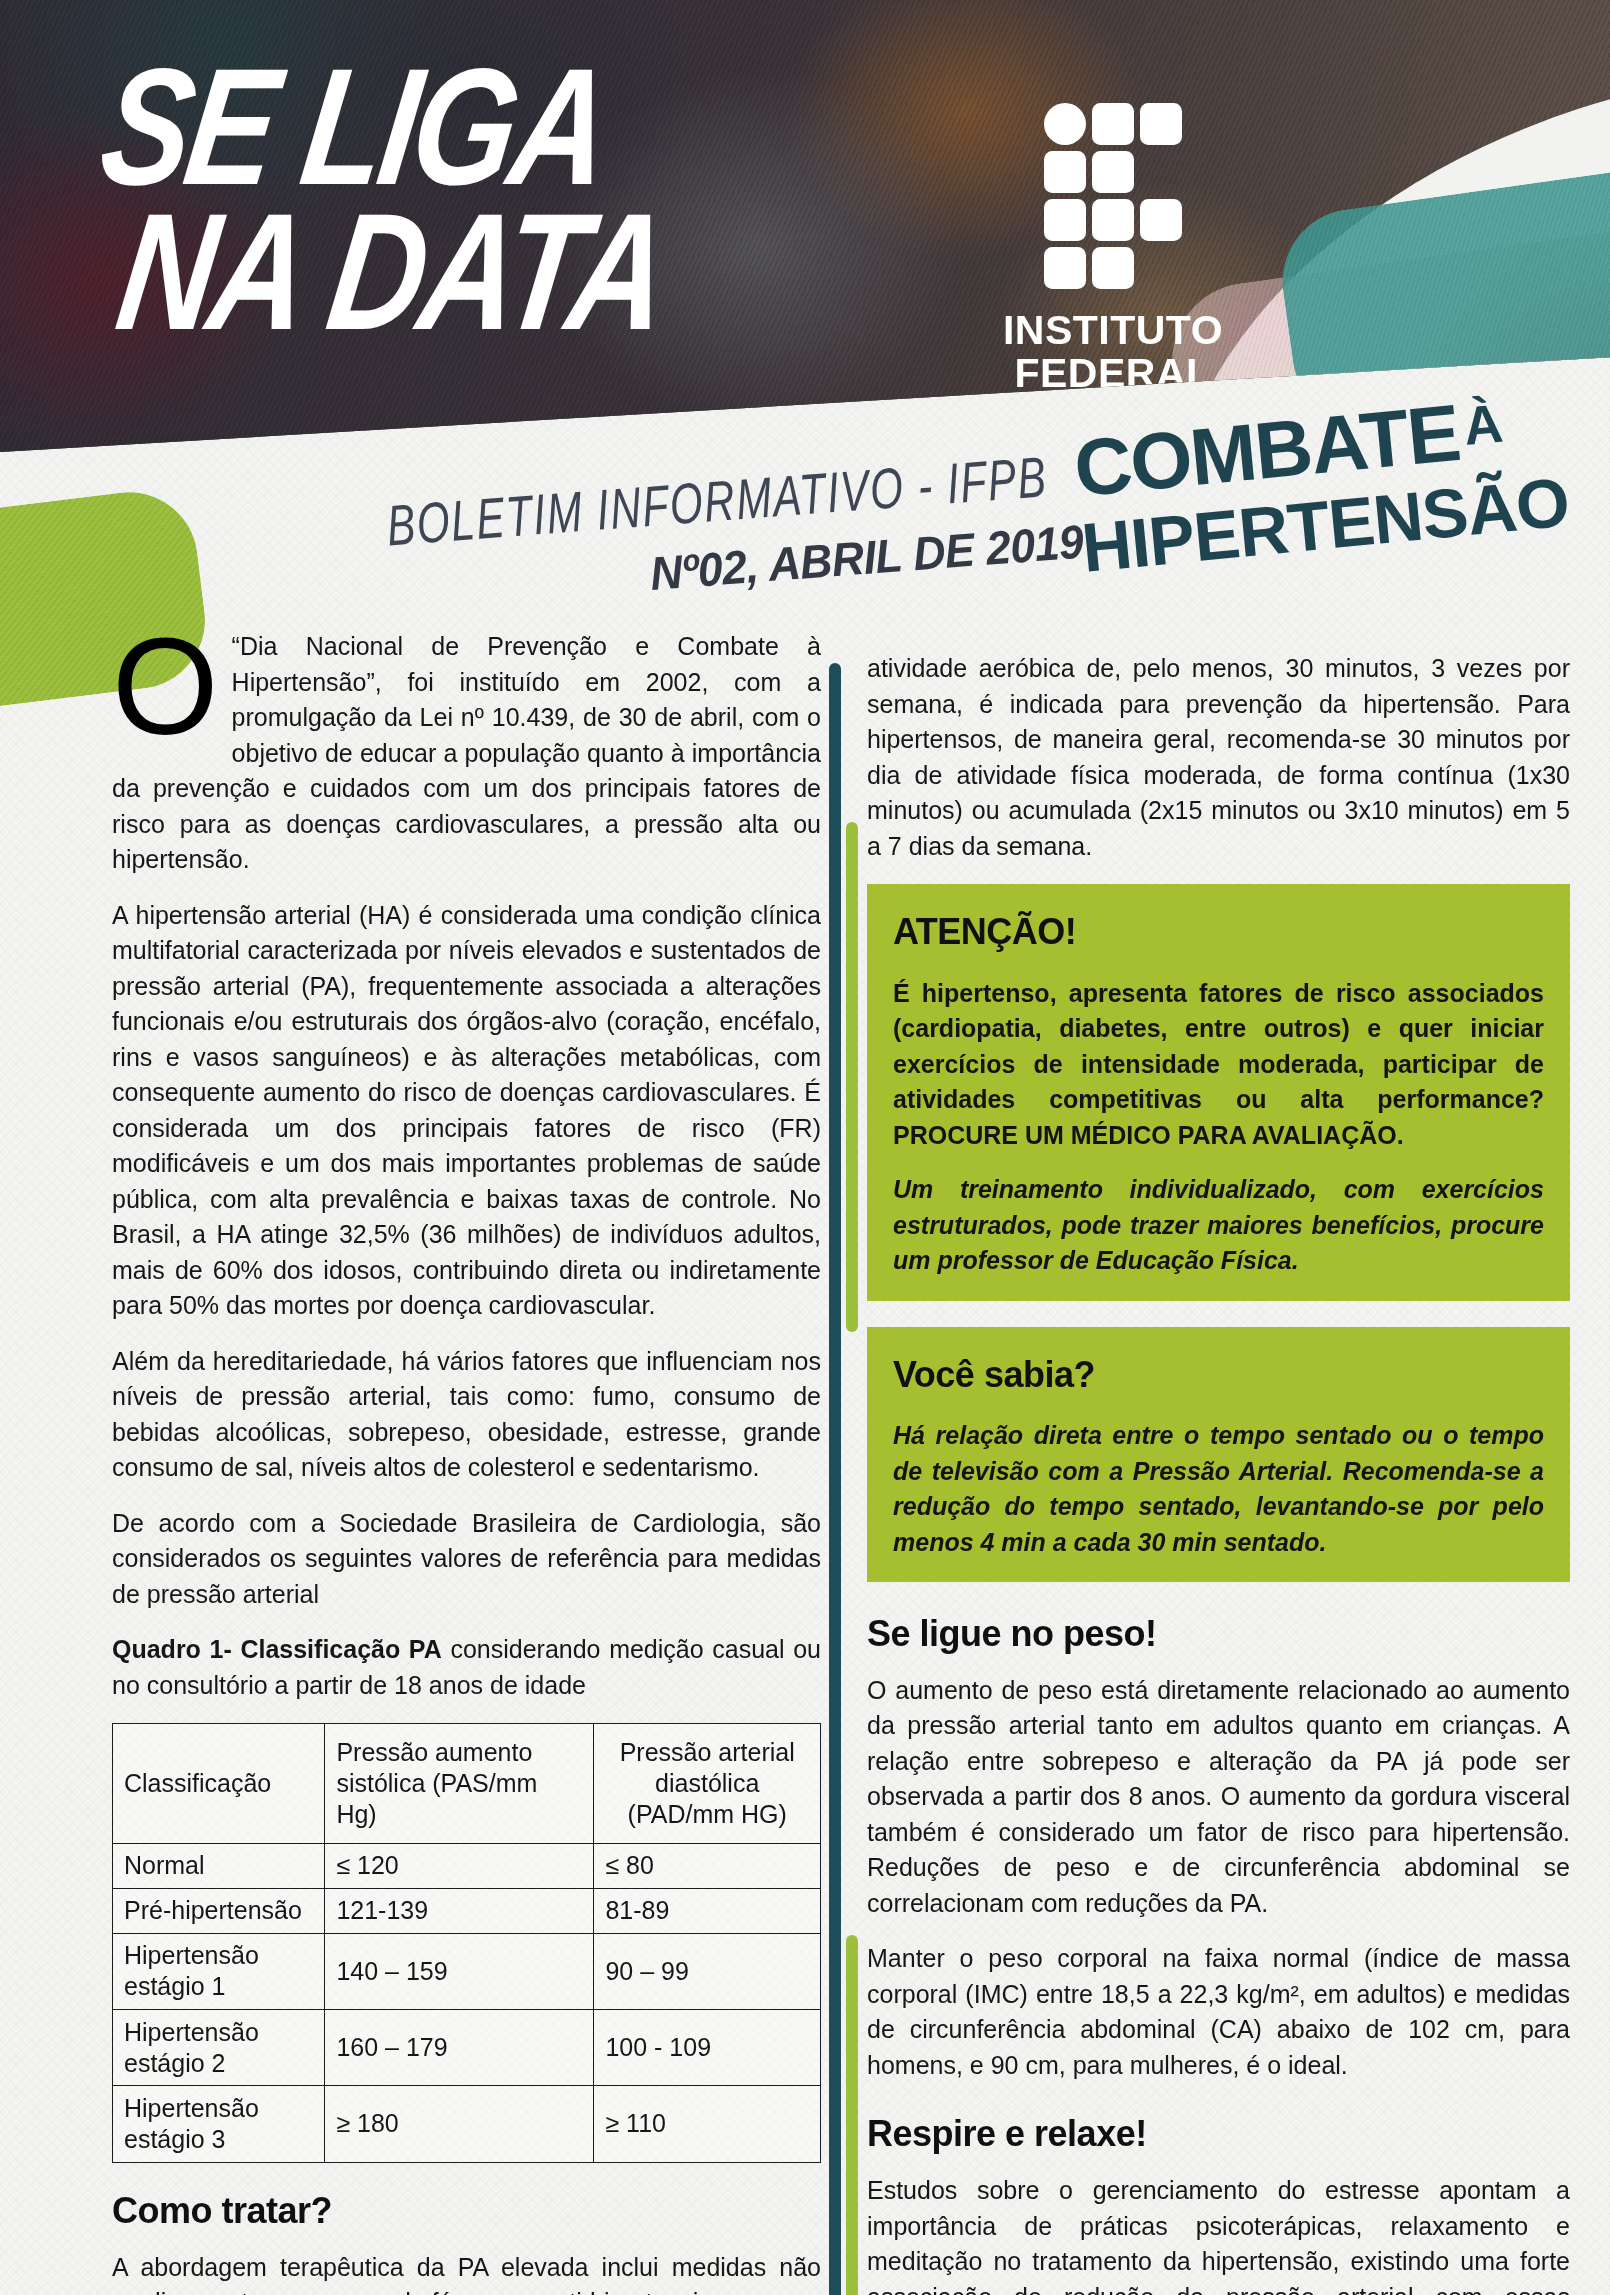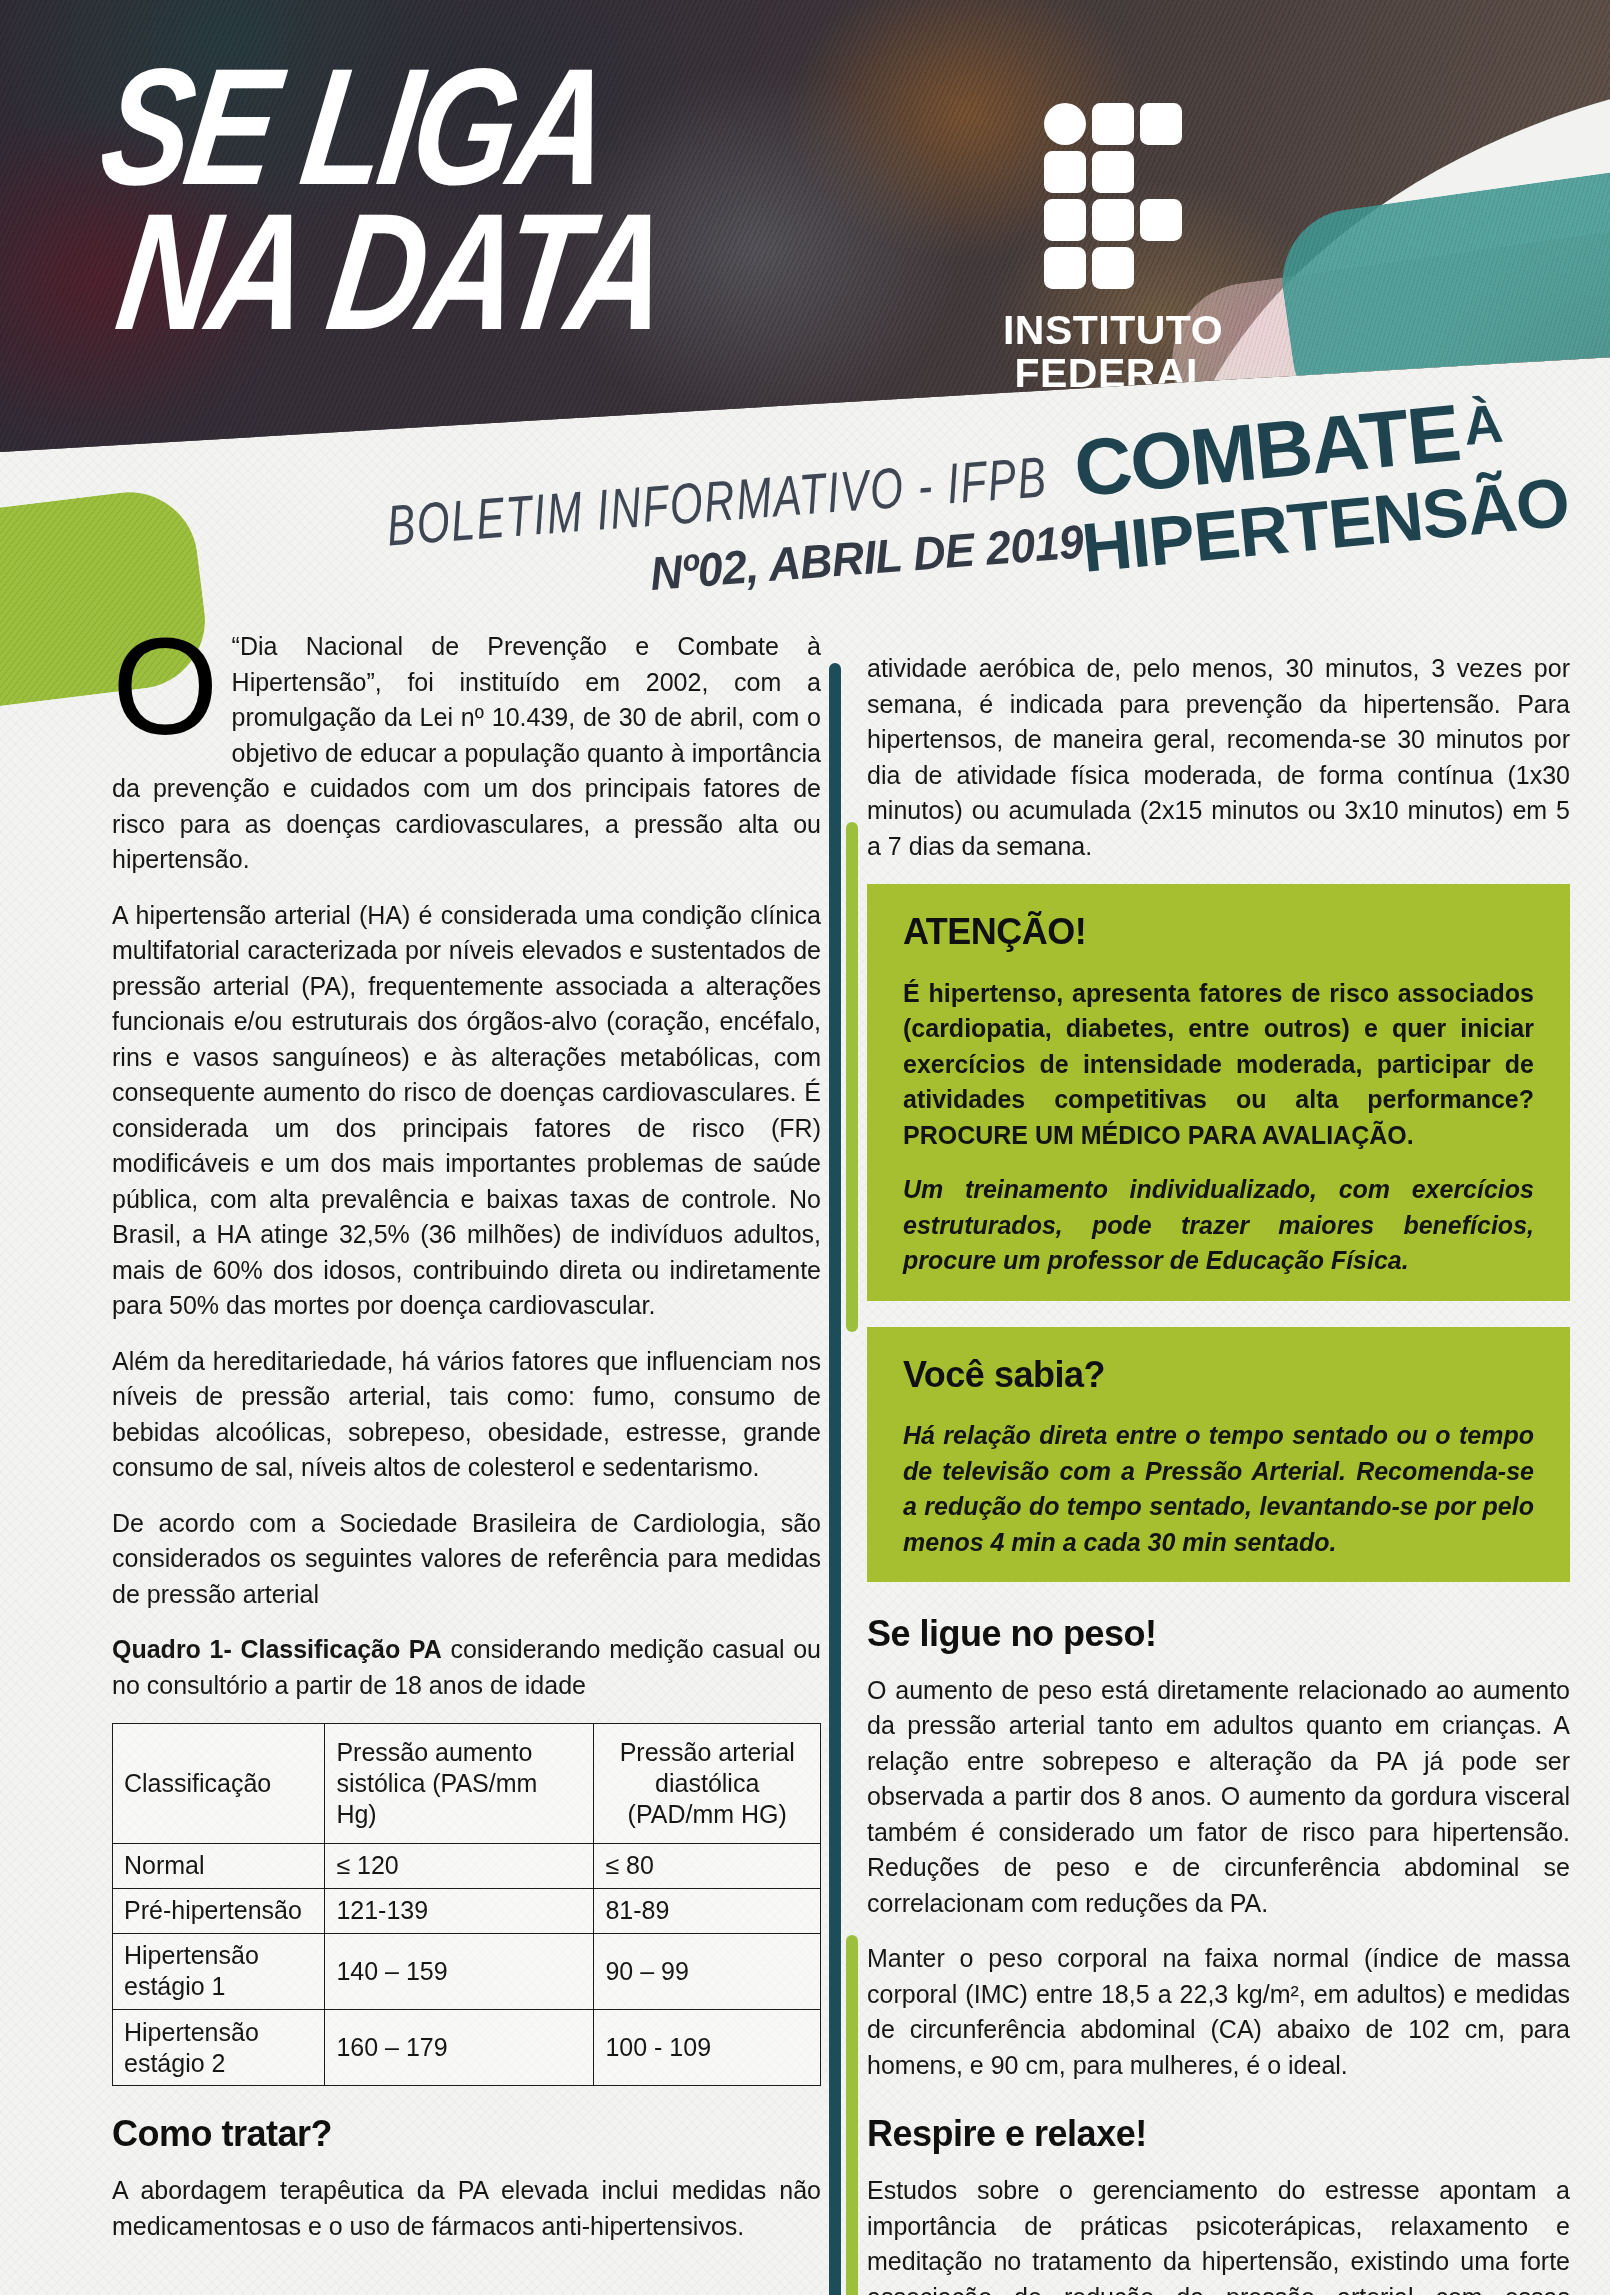--- a/index.html
+++ b/index.html
@@ -76,21 +76,21 @@
   .col p{margin:0 0 20px;}
   .col h2{font-size:36px;font-weight:700;letter-spacing:-0.5px;margin:25px 0 13.8px;text-align:left;color:#101010;}
   .dropcap{float:left;font-size:137px;line-height:.76;margin:6.4px 13px 0 0;font-weight:400;color:#000;}
   .caption{margin:2.8px 0 11px;}
   .caption .b{font-weight:700;}
   table.pa{width:100%;border-collapse:collapse;margin:2.8px 0 7.3px;background:rgba(255,255,255,.4);}
   table.pa th,table.pa td{border:1.4px solid #1c1c1c;padding:6.4px 11px;font-size:25px;font-weight:400;
     text-align:left;vertical-align:middle;line-height:1.25;}
   table.pa th{height:106px;}
   table.pa .c1{width:30%;}table.pa .c2{width:38%;}table.pa .c3{width:32%;text-align:center;}
-  .box{background:#a6bf31;padding:22px 36px;margin:12px 0 26px;color:#131313;font-weight:700;}
+  .box{background:#a6bf31;padding:22px 26px;margin:12px 0 26px;color:#131313;font-weight:700;}
   .box h2{margin:0 0 18.4px;}
   .box p{margin:0 0 19px;}
   .box p:last-child{margin-bottom:0;font-style:italic;}
 </style>
 </head>
 <body>
 
 <div class="page">
 
   <header class="hero">
@@ -164,20 +164,25 @@
       <tr>
         <td>Hipertensão estágio 1</td>
         <td>140 – 159</td>
         <td>90 – 99</td>
       </tr>
       <tr>
         <td>Hipertensão estágio 2</td>
         <td>160 – 179</td>
         <td>100 - 109</td>
       </tr>
+      <tr>
+        <td>Hipertensão estágio 3</td>
+        <td>≥ 180</td>
+        <td>≥ 110</td>
+      </tr>
     </tbody>
       </table>
     <h2 style="margin-top:22px;">Como tratar?</h2>
     <p>A abordagem terapêutica da PA elevada inclui medidas não medicamentosas e o uso de fármacos anti-hipertensivos.</p>
 
   </main>
 
   <aside class="col col-right">
     <p>atividade aeróbica de, pelo menos, 30 minutos, 3 vezes por semana, é indicada para prevenção da hipertensão. Para hipertensos, de maneira geral, recomenda-se 30 minutos por dia de atividade física moderada, de forma contínua (1x30 minutos) ou acumulada (2x15 minutos ou 3x10 minutos) em 5 a 7 dias da semana.</p>
 

